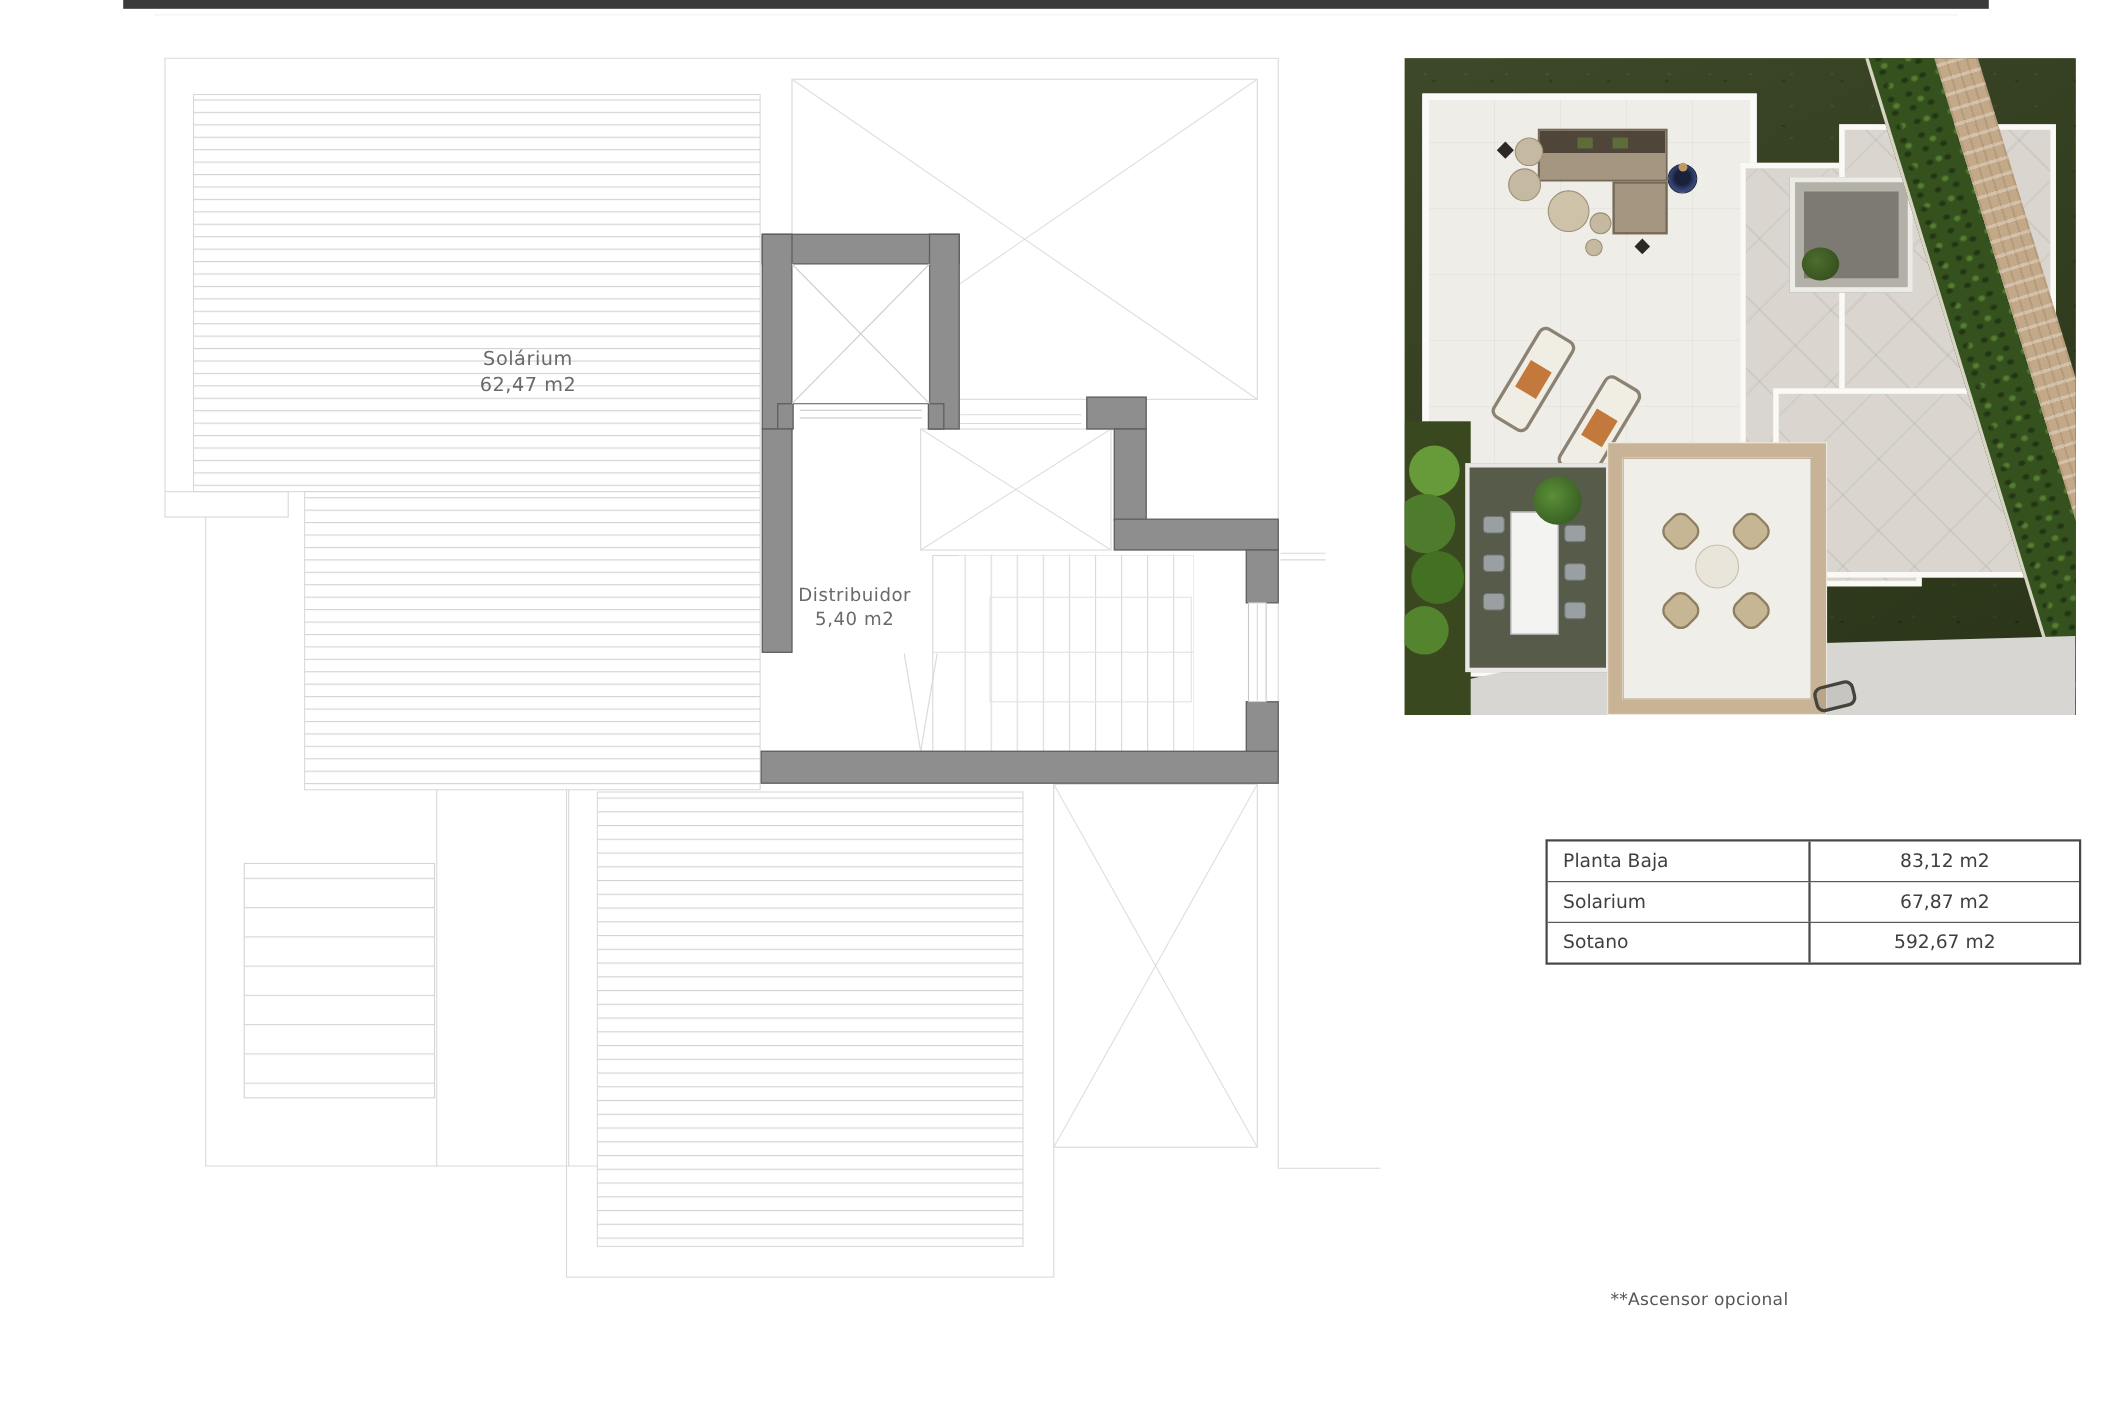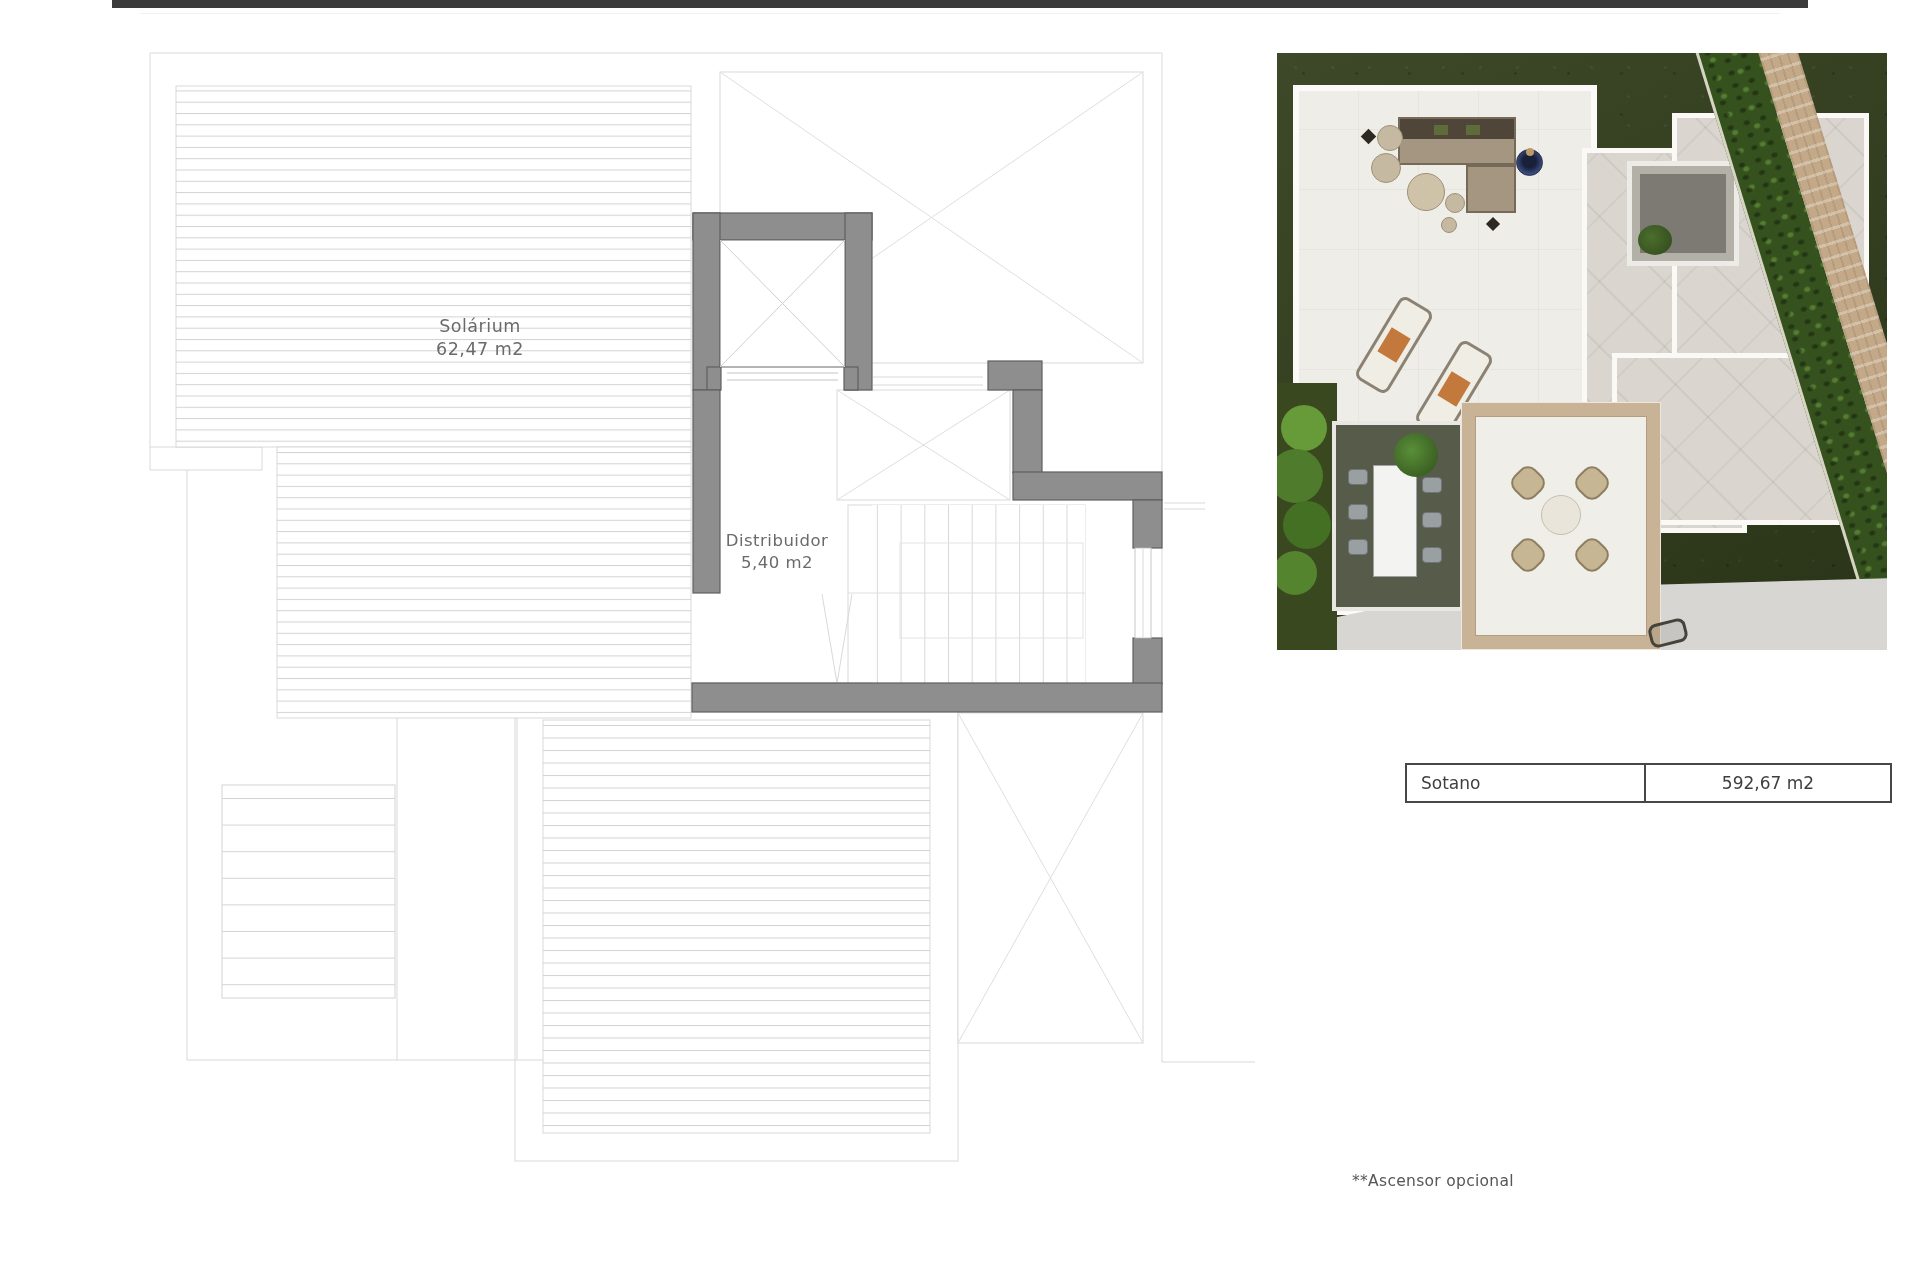--- a/index.html
+++ b/index.html
@@ -68,21 +68,21 @@
   
   #sup-table{left:1405px;top:763px;width:483px;border:2px solid #474747;background:#ffffff;color:#3f3f3f;}
   #sup-table .thead{height:34px;background:#ececec;border-bottom:2px solid #474747;display:flex;
     align-items:center;justify-content:center;font-size:21px;letter-spacing:1.5px;color:#3d3d3d;}
   #sup-table .trow{display:flex;height:36px;border-bottom:1px solid #474747;}
   #sup-table .trow:last-child{border-bottom:none;}
   #sup-table .tlabel{width:223px;border-right:2px solid #474747;display:flex;align-items:center;
     padding-left:14px;font-size:17px;}
   #sup-table .tvalue{flex:1;display:flex;align-items:center;justify-content:center;font-size:17px;}
   
-  #footnote{left:1352px;top:1172px;font-size:15.5px;color:#565656;letter-spacing:.3px;}
+  #footnote{left:1464px;top:1172px;font-size:15.5px;color:#565656;letter-spacing:.3px;}
 </style>
 </head>
 <body>
 
 <div class="abs" id="topbar"></div>
 <div class="abs" id="hairline"></div>
 
 <svg id="plan-svg" class="abs" width="1920" height="1280" viewBox="0 0 1920 1280">
   <defs>
     <pattern id="hatchH" width="8" height="11.3" patternUnits="userSpaceOnUse">
@@ -236,18 +236,26 @@
     <div class="tchair" style="left:102px;top:52px;"></div>
     <div class="tchair" style="left:38px;top:124px;"></div>
     <div class="tchair" style="left:102px;top:124px;"></div>
   </div>
 
   <div class="darkitem"></div>
 </div>
 
 <div class="abs" id="sup-table">
   <div class="trow">
+    <div class="tlabel">Planta Baja</div>
+    <div class="tvalue">83,12 m2</div>
+  </div>
+  <div class="trow">
+    <div class="tlabel">Solarium</div>
+    <div class="tvalue">67,87 m2</div>
+  </div>
+  <div class="trow">
     <div class="tlabel">Sotano</div>
     <div class="tvalue">592,67 m2</div>
   </div>
 </div>
 
 <div class="abs" id="footnote">**Ascensor opcional</div>
 
 </body></html>

